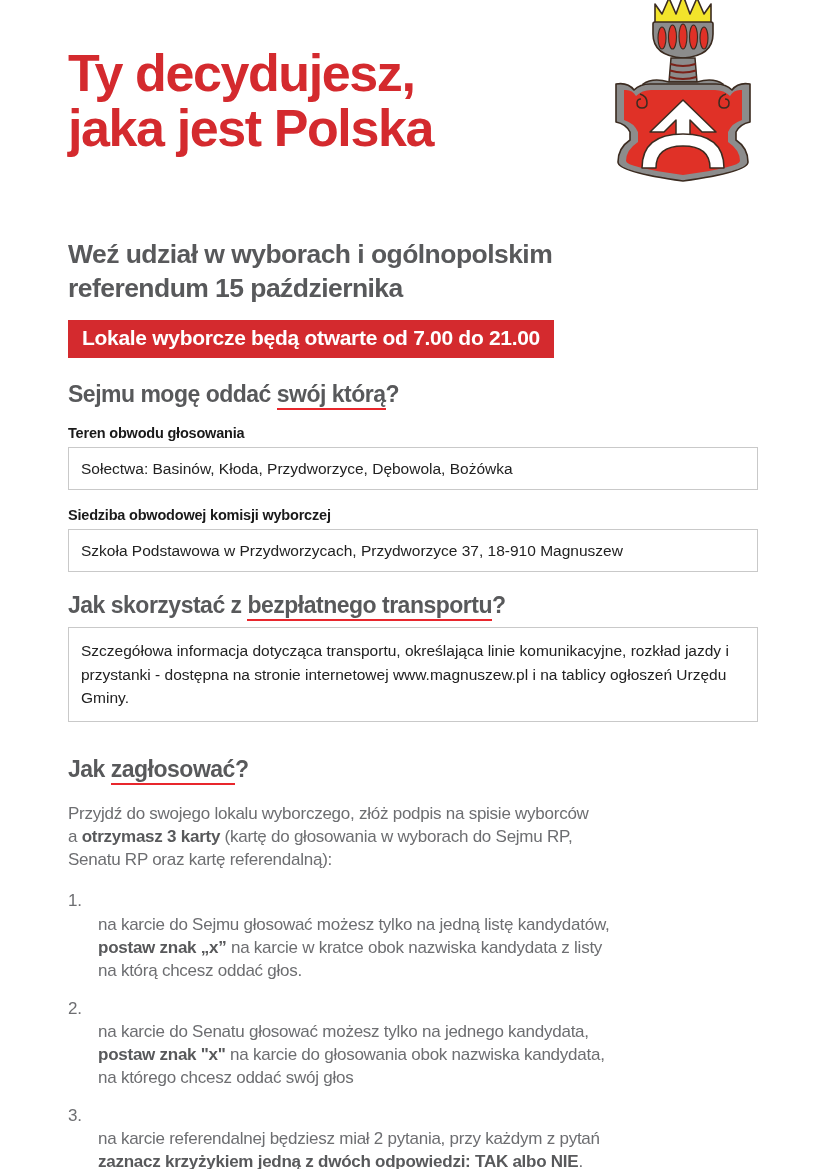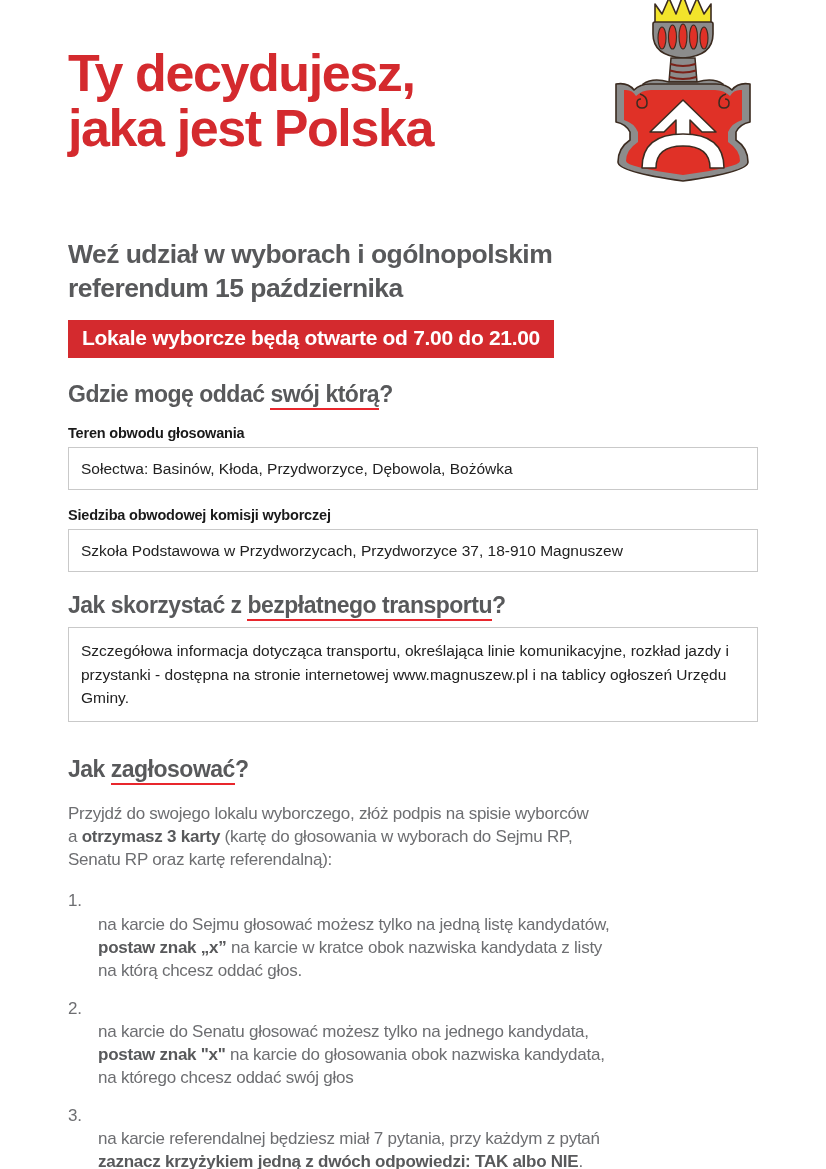--- a/index.html
+++ b/index.html
@@ -204,21 +204,21 @@
   </div>
 
   
   <div class="subtitle">Weź udział w wyborach i ogólnopolskim
 referendum 15 października</div>
 
   
   <div class="banner">Lokale wyborcze będą otwarte od 7.00 do 21.00</div>
 
   
-  <h2 class="sec-head sec-head-1"><span>Gdzie mogę oddać </span><span class="u">swój którą</span><span>?</span></h2>
+  <h2 class="sec-head sec-head-1"><span>Sejmu mogę oddać </span><span class="u">swój którą</span><span>?</span></h2>
 
   <div class="field-label">Teren obwodu głosowania</div>
   <div class="field-box">Sołectwa: Basinów, Kłoda, Przydworzyce, Dębowola, Bożówka</div>
 
   <div class="field-label">Siedziba obwodowej komisji wyborczej</div>
   <div class="field-box">Szkoła Podstawowa w Przydworzycach, Przydworzyce 37, 18-910 Magnuszew</div>
 
   
   <h2 class="sec-head sec-head-2"><span>Jak skorzystać z </span><span class="u">bezpłatnego transportu</span><span>?</span></h2>
 
@@ -236,21 +236,21 @@
       <span class="num">1.</span><span>na karcie do Sejmu głosować możesz tylko na jedną listę kandydatów,
 </span><b>postaw znak „x”</b><span> na karcie w kratce obok nazwiska kandydata z listy
 na którą chcesz oddać głos.</span>
     </li>
     <li>
       <span class="num">2.</span><span>na karcie do Senatu głosować możesz tylko na jednego kandydata,
 </span><b>postaw znak "x"</b><span> na karcie do głosowania obok nazwiska kandydata,
 na którego chcesz oddać swój głos</span>
     </li>
     <li>
-      <span class="num">3.</span><span>na karcie referendalnej będziesz miał 7 pytania, przy każdym z pytań
+      <span class="num">3.</span><span>na karcie referendalnej będziesz miał 2 pytania, przy każdym z pytań
 </span><b>zaznacz krzyżykiem jedną z dwóch odpowiedzi: TAK albo NIE</b><span>.</span>
     </li>
   </ol>
 
   
   
 
 </div>
 
 </body></html>

